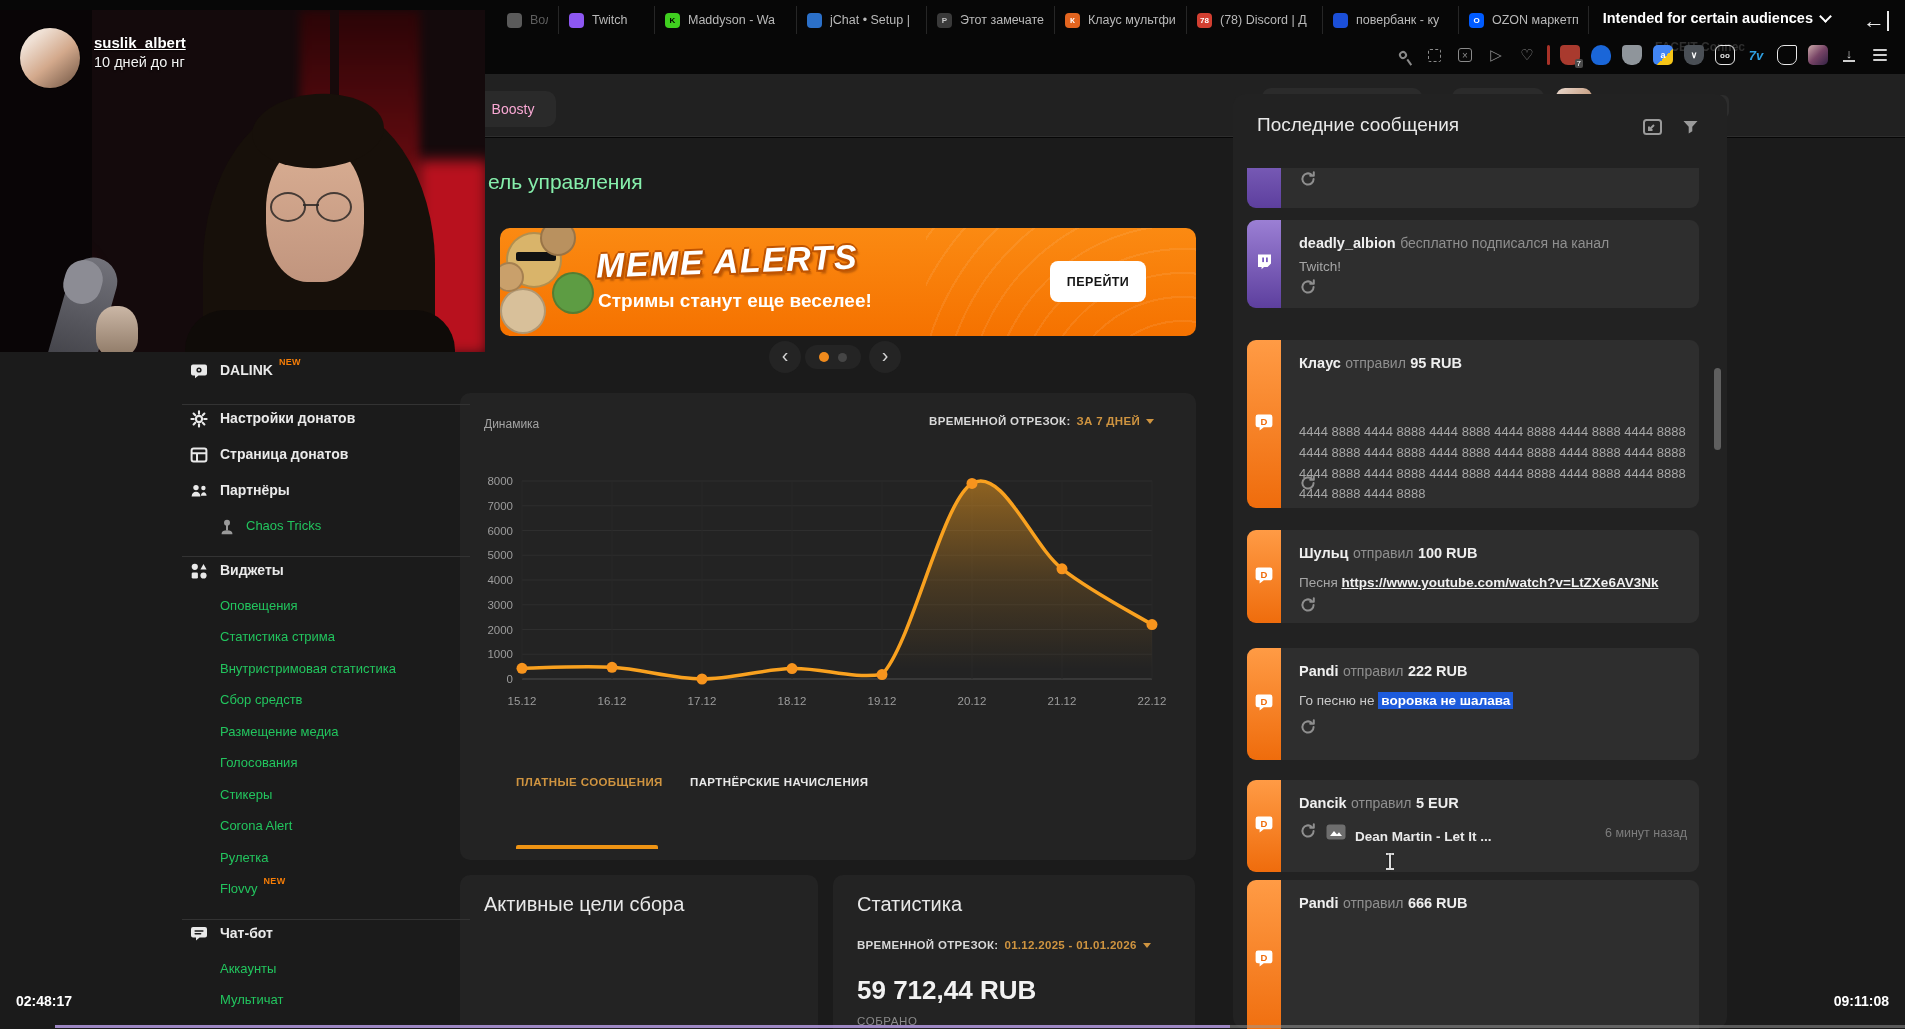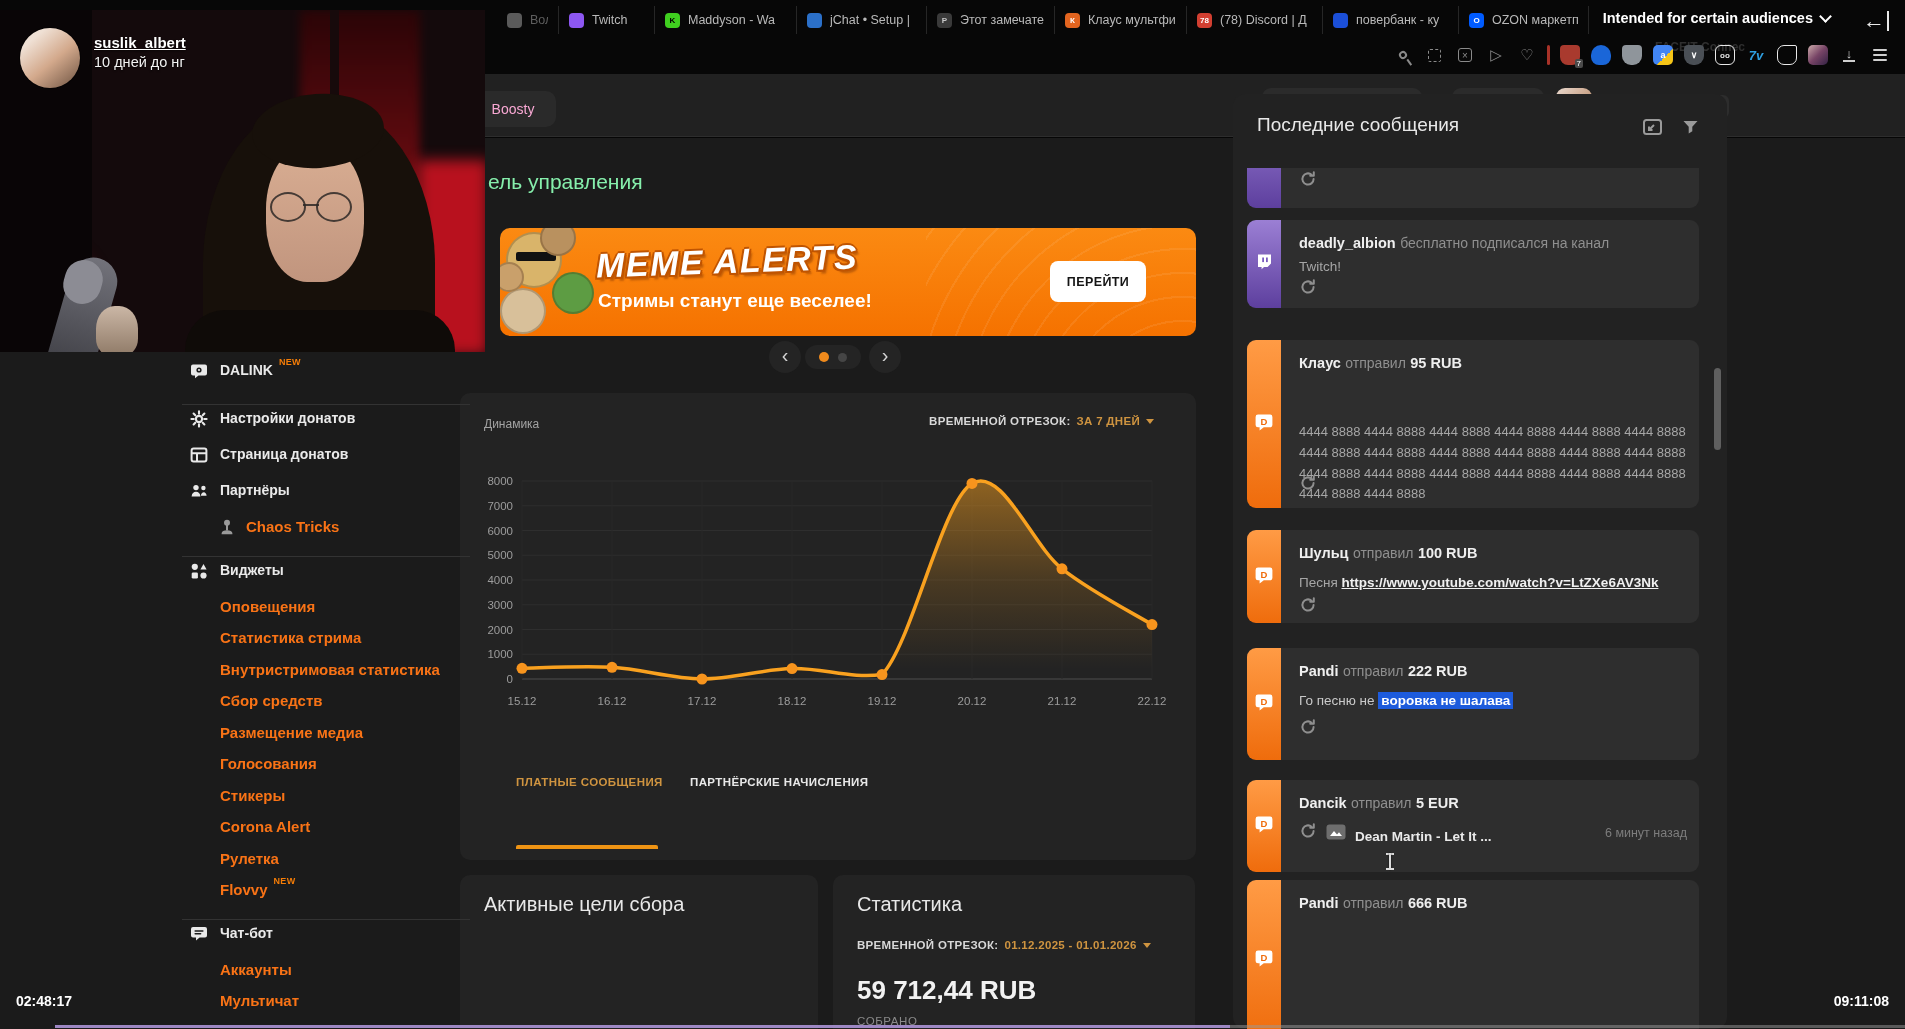--- a/index.html
+++ b/index.html
@@ -117,21 +117,21 @@
   #ibeam b,#ibeam s{position:absolute;left:1px;width:8px;height:2px;background:#dcdcdc;}
   #ibeam b{top:0}#ibeam s{bottom:0}
 
   
   #sidebar{position:absolute;left:170px;top:224px;width:300px;}
   .sb-row{display:flex;align-items:flex-start;position:relative;}
   .sb-group{height:36px;}
   .sb-sub{height:31.5px;}
   .sb-ic{width:18px;height:18px;margin-left:20px;margin-right:12px;flex:0 0 auto;}
   .sb-label{font-size:14px;color:#eaeaea;font-weight:bold;}
-  .sb-sub .sb-label{font-size:15px;color:#f97316;font-weight:bold;padding-left:50px;}
+  .sb-sub .sb-label{font-size:13px;color:#22c55e;font-weight:normal;padding-left:50px;}
   .sb-sub.has-ic .sb-label{padding-left:0;}
   .sb-sub .sb-ic{margin-left:48px;margin-right:10px;}
   .sb-divider{height:12px;position:relative;}
   .sb-divider:after{content:"";position:absolute;left:12px;right:0;top:50%;height:1px;background:#333;}
   .sb-badge{font-size:9px;font-weight:bold;color:#f57d07;margin-left:6px;transform:translateY(-5px);letter-spacing:.3px;}
 
   
   #cam{position:absolute;left:0;top:10px;width:485px;height:342px;background:#140a0c;overflow:hidden;z-index:40;}
   #cam .wardrobe{position:absolute;left:0;top:0;width:92px;height:342px;background:#090506;}
   #cam .redwall{position:absolute;left:300px;top:0;width:120px;height:342px;background:linear-gradient(180deg,#2d0406,#8e0e16 70%,#a31018);filter:blur(5px);opacity:.9;}

